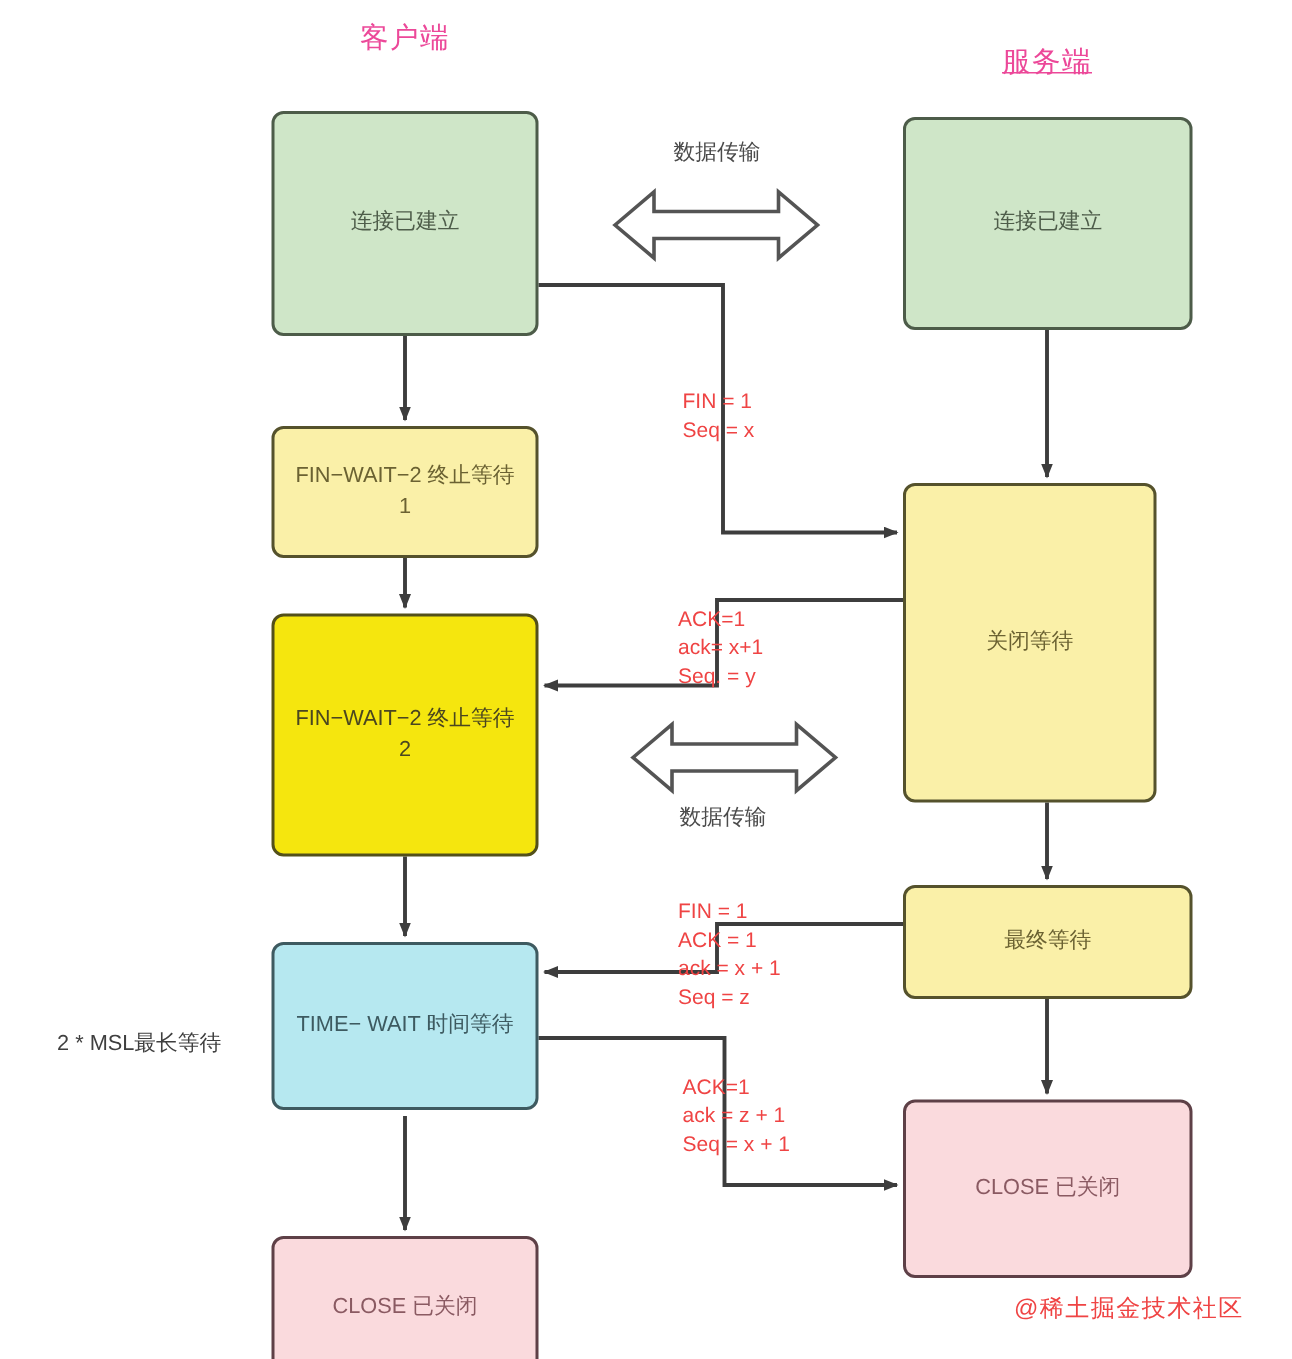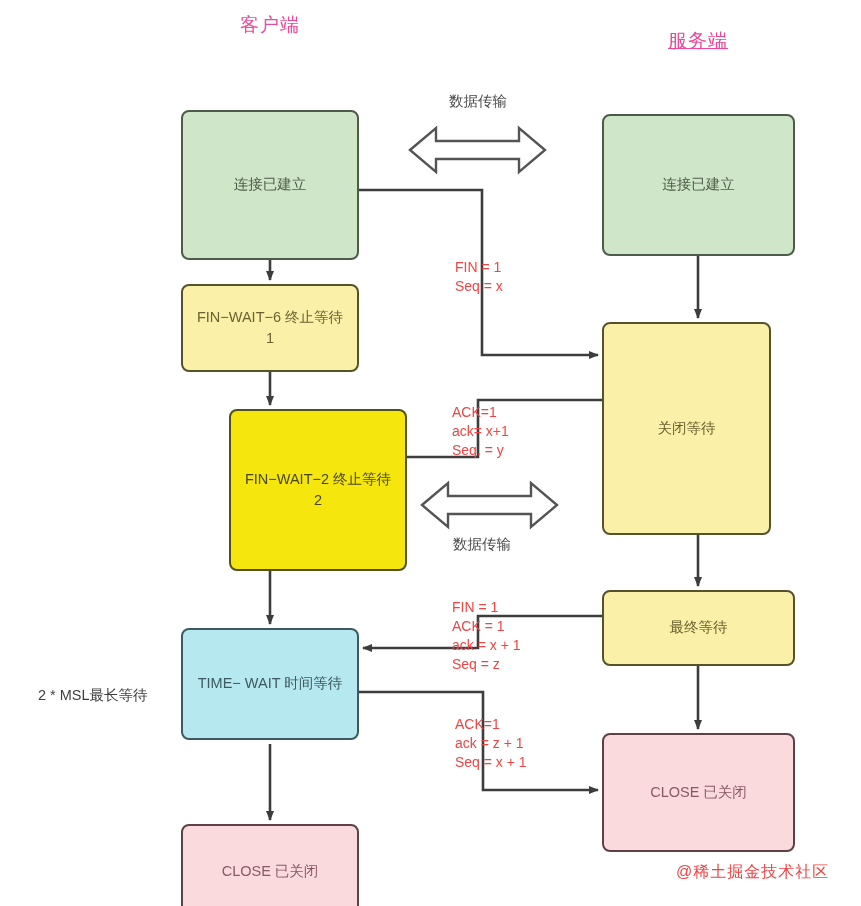--- a/index.html
+++ b/index.html
@@ -37,21 +37,21 @@
     border: 2px solid #4a4a4a;
     border-radius: 8px;
     display: flex;
     align-items: center;
     justify-content: center;
     text-align: center;
     padding: 4px 10px;
     font-size: 14.5px;
     line-height: 1.45;
   }
-  .node.green  { background: #cfe6c8; border-color: #4d5c49; color: #4e5d4a; margin-top: 36px; }
+  .node.green  { background: #cfe6c8; border-color: #4d5c49; color: #4e5d4a; }
   .node.lyellow{ background: #faf0a8; border-color: #55522c; color: #6b6232; }
   .node.yellow { background: #f5e60e; border-color: #53501a; color: #4a4620; }
   .node.cyan   { background: #b6e8f0; border-color: #3e5a60; color: #3d5a60; }
   .node.pink   { background: #fadadd; border-color: #5e4047; color: #8a5a62; }
 
   .edge-label {
     position: absolute;
     font-size: 14px;
     color: #ef4444;
     line-height: 1.35;
@@ -115,22 +115,22 @@
 
   <g stroke="#545454" stroke-width="2.4" fill="#ffffff" stroke-linejoin="miter">
     <path d="M410,150 L436,128 L436,141 L519,141 L519,128 L545,150
              L519,172 L519,159 L436,159 L436,172 Z"></path>
     <path d="M422,505 L448,483 L448,496 L531,496 L531,483 L557,505
              L531,527 L531,514 L448,514 L448,527 Z"></path>
   </g>
 </svg>
 
 <div class="node green" style="left:181px; top:74px;  width:178px; height:150px;">连接已建立</div>
-<div class="node lyellow" style="left:181px; top:284px; width:178px; height:88px;">FIN−WAIT−6 终止等待1</div>
-<div class="node yellow" style="left:181px; top:409px; width:178px; height:162px;margin-left:48px;">FIN−WAIT−2 终止等待2</div>
+<div class="node lyellow" style="left:181px; top:284px; width:178px; height:88px;">FIN−WAIT−2 终止等待1</div>
+<div class="node yellow" style="left:181px; top:409px; width:178px; height:162px;">FIN−WAIT−2 终止等待2</div>
 <div class="node cyan" style="left:181px; top:628px; width:178px; height:112px;">TIME− WAIT 时间等待</div>
 <div class="node pink" style="left:181px; top:824px; width:178px; height:95px;">CLOSE 已关闭</div>
 
 <div class="node green" style="left:602px; top:78px;  width:193px; height:142px;">连接已建立</div>
 <div class="node lyellow" style="left:602px; top:322px; width:169px; height:213px;">关闭等待</div>
 <div class="node lyellow" style="left:602px; top:590px; width:193px; height:76px;">最终等待</div>
 <div class="node pink" style="left:602px; top:733px; width:193px; height:119px;">CLOSE 已关闭</div>
 
 <div class="flow-label" style="left:478px; top:92px;">数据传输</div>
 <div class="flow-label" style="left:482px; top:535px;">数据传输</div>

